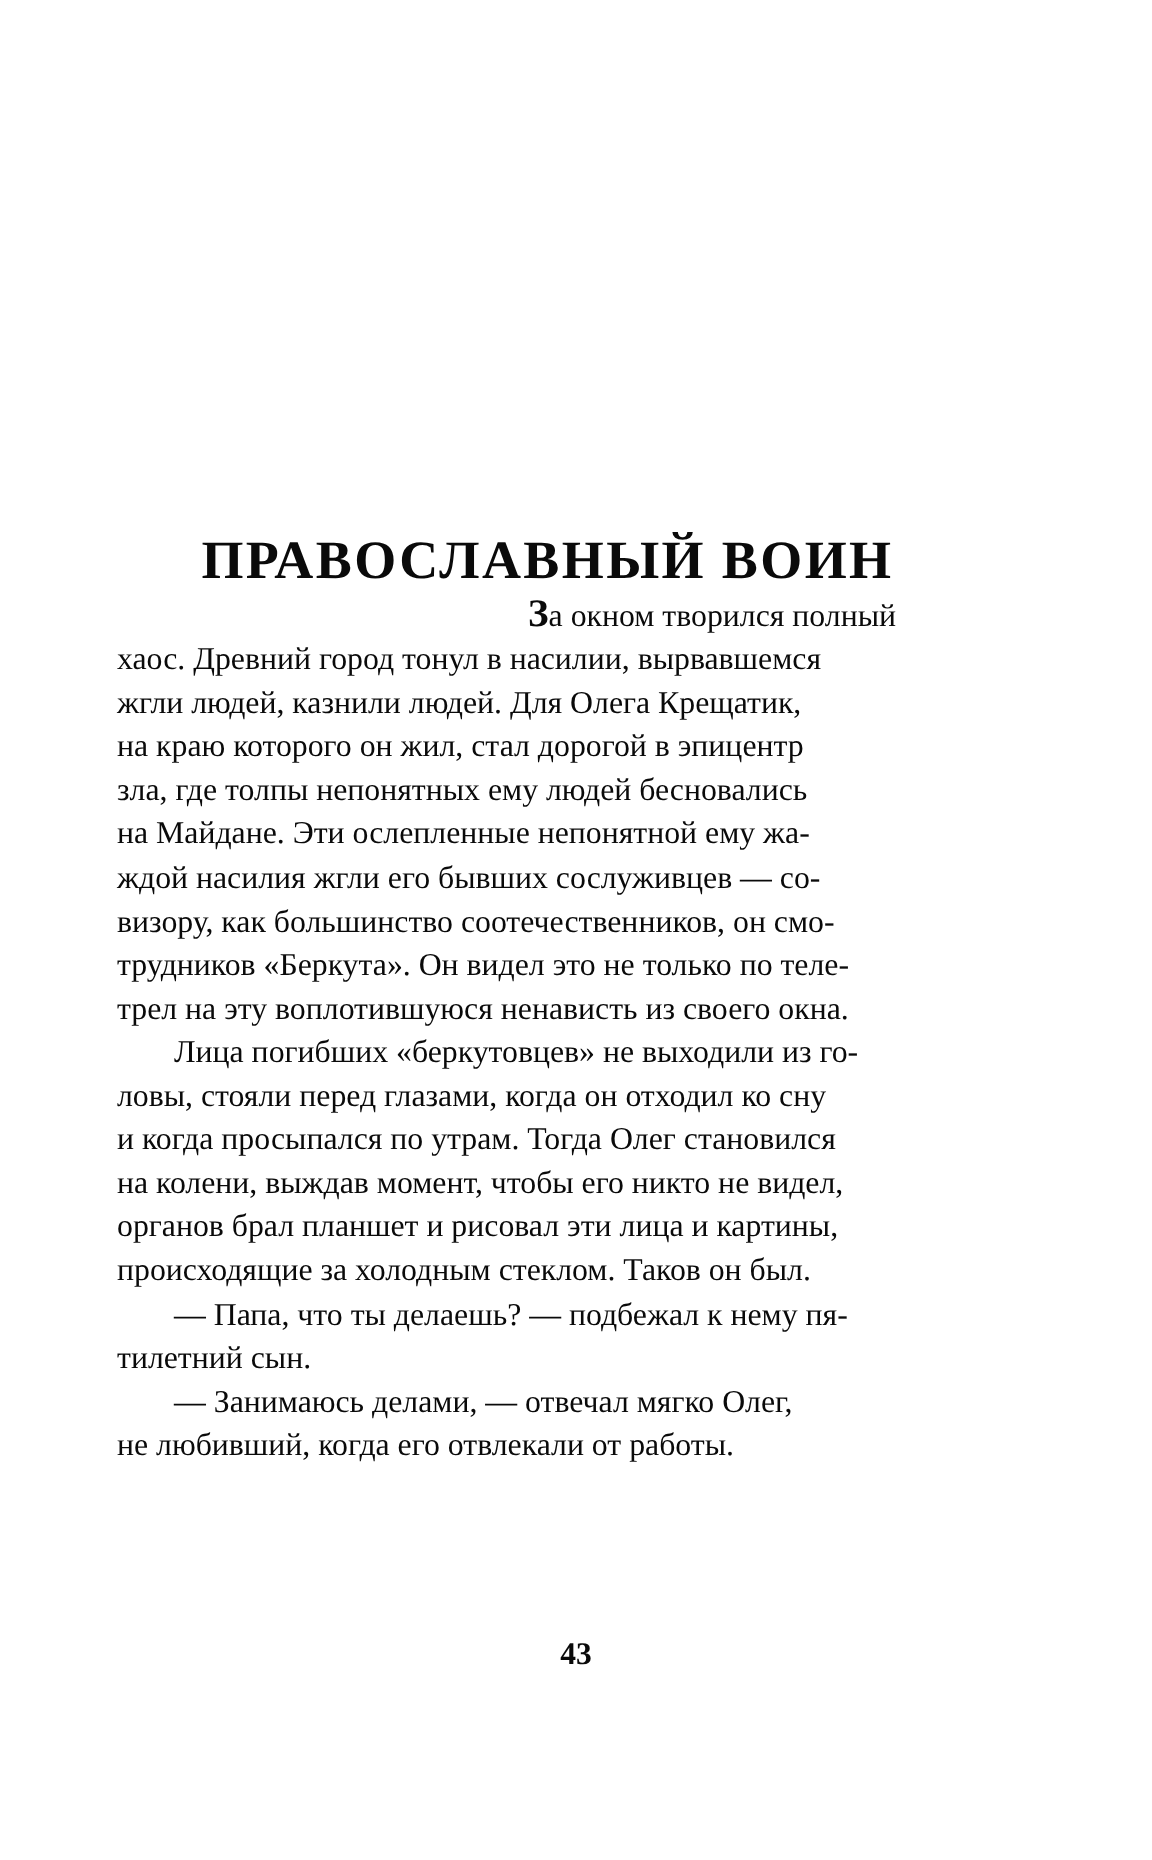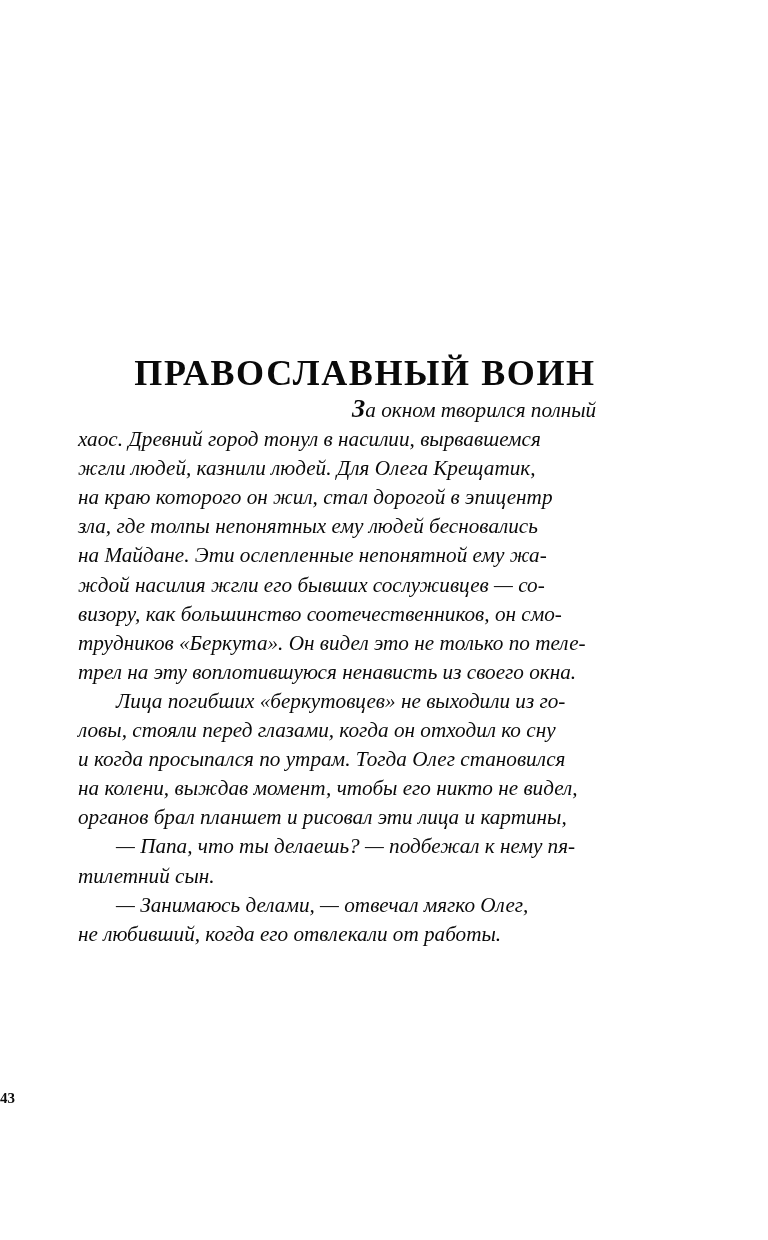--- a/index.html
+++ b/index.html
@@ -53,21 +53,20 @@
     text-align: justify;
     text-align-last: left;
     white-space: normal;
     hyphens: none;
   }
 
   
   .line {
     display: block;
     white-space: pre;
-    font-style: italic;
   }
 
   .dropcap {
     font-weight: bold;
     font-size: 26px;
     line-height: 1;
   }
 
   .indent-open {
     padding-left: 274px;
@@ -75,22 +74,23 @@
   .indent-para {
     padding-left: 38px;
   }
 
   
   .folio {
     position: absolute;
     left: 0;
     top: 1090px;
     width: 768px;
+    text-align: center;
     font-weight: bold;
-    font-size: 15px;
+    font-size: 21px;
   }
 </style>
 </head>
 <body>
 
 <div class="page">
 
   <h1 class="chapter-title">ПРАВОСЛАВНЫЙ ВОИН</h1>
 
   <div class="body-text">
@@ -107,20 +107,21 @@
       <span class="line">трудников «Беркута». Он видел это не только по теле-</span>
       <span class="line">трел на эту воплотившуюся ненависть из своего окна.</span>
     </p>
 
     <p class="para">
       <span class="line indent-para">Лица погибших «беркутовцев» не выходили из го-</span>
       <span class="line">ловы, стояли перед глазами, когда он отходил ко сну</span>
       <span class="line">и когда просыпался по утрам. Тогда Олег становился</span>
       <span class="line">на колени, выждав момент, чтобы его никто не видел,</span>
       <span class="line">органов брал планшет и рисовал эти лица и картины,</span>
+      <span class="line">происходящие за холодным стеклом. Таков он был.</span>
     </p>
 
     <p class="para">
       <span class="line indent-para">— Папа, что ты делаешь? — подбежал к нему пя-</span>
       <span class="line">тилетний сын.</span>
     </p>
 
     <p class="para">
       <span class="line indent-para">— Занимаюсь делами, — отвечал мягко Олег,</span>
       <span class="line">не любивший, когда его отвлекали от работы.</span>

